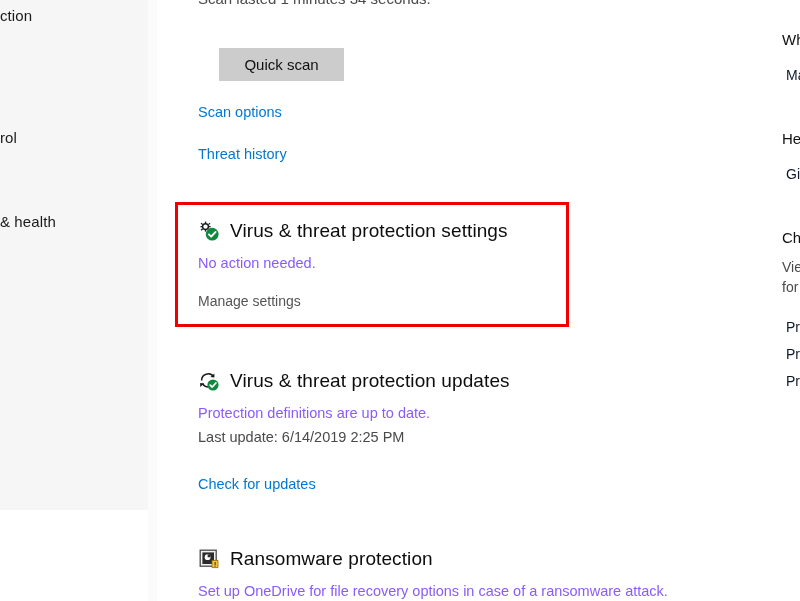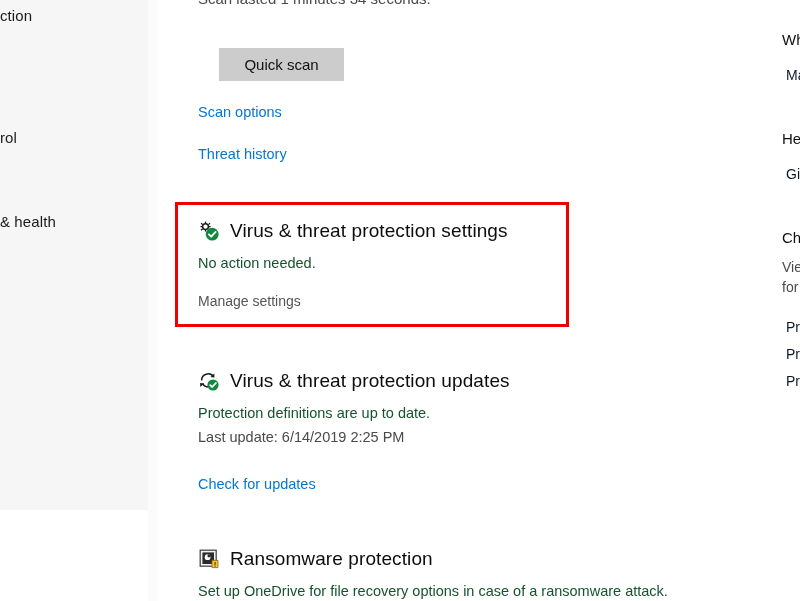--- a/index.html
+++ b/index.html
@@ -149,21 +149,21 @@
   }
   .section-title {
     font-size: 19px;
     color: #0d0d0d;
     white-space: nowrap;
     line-height: 24px;
     letter-spacing: 0.1px;
   }
   .section-sub {
     font-size: 14.5px;
-    color: #14532d;
+    color: #8b5cf6;
     white-space: nowrap;
     line-height: 19px;
     margin-top: 10px;
   }
   .section-sub2 {
     font-size: 14.5px;
     color: #4a4a4a;
     white-space: nowrap;
     line-height: 19px;
     margin-top: 5px;

